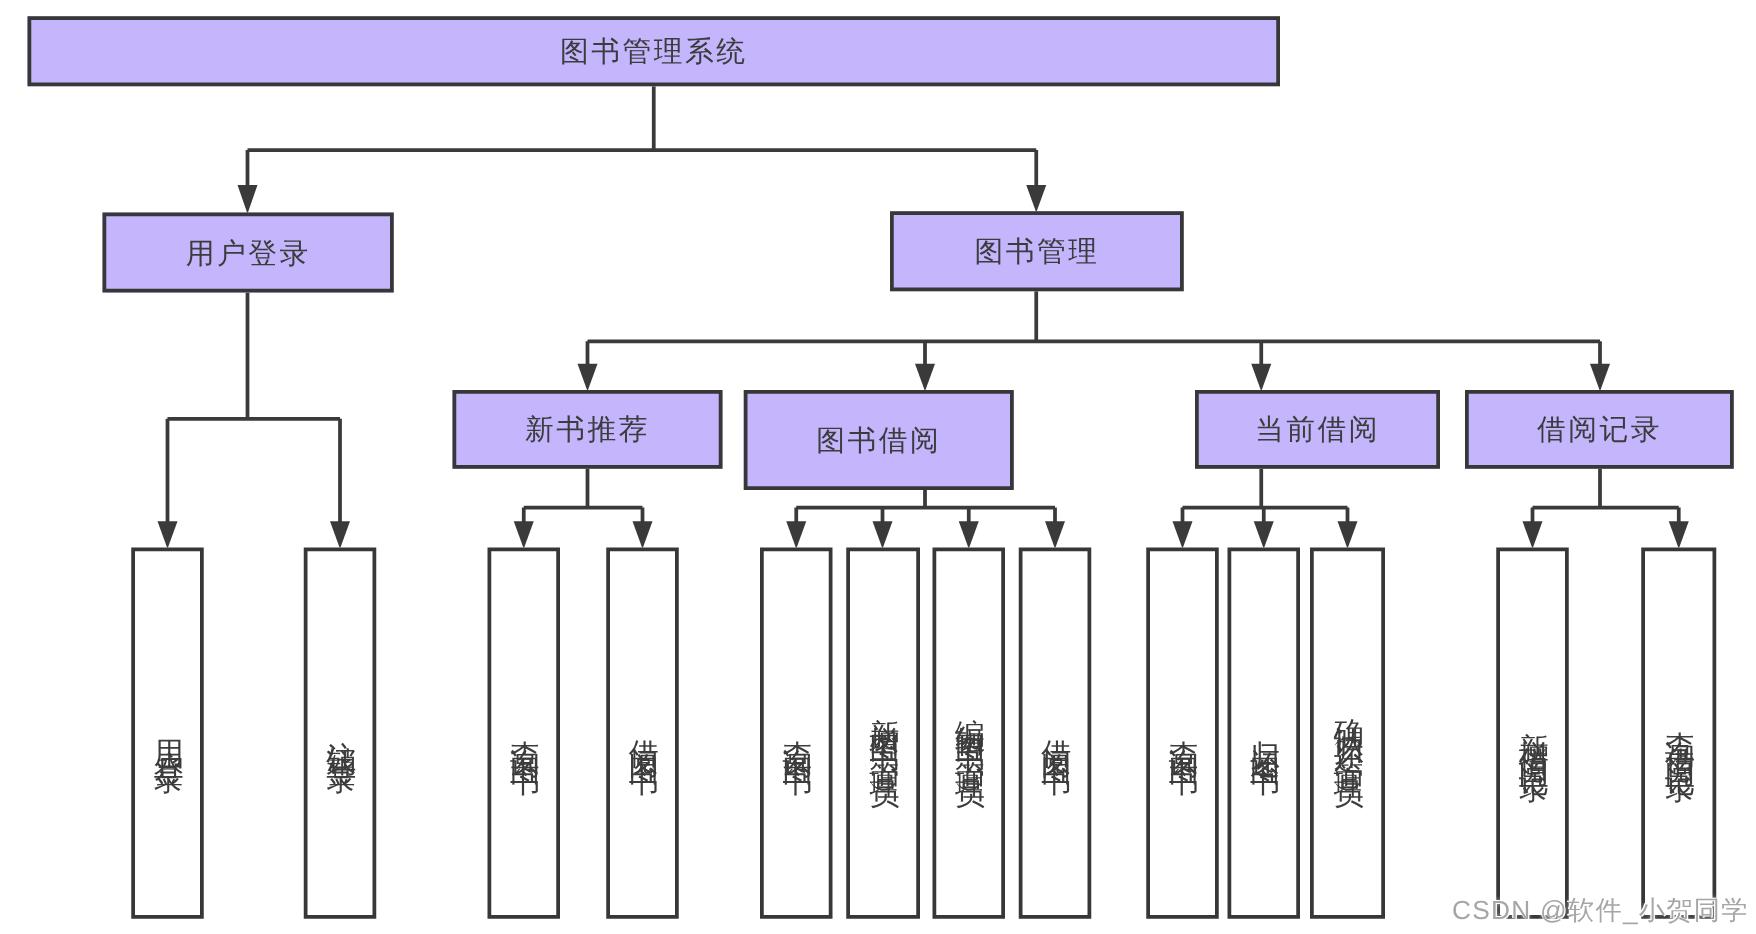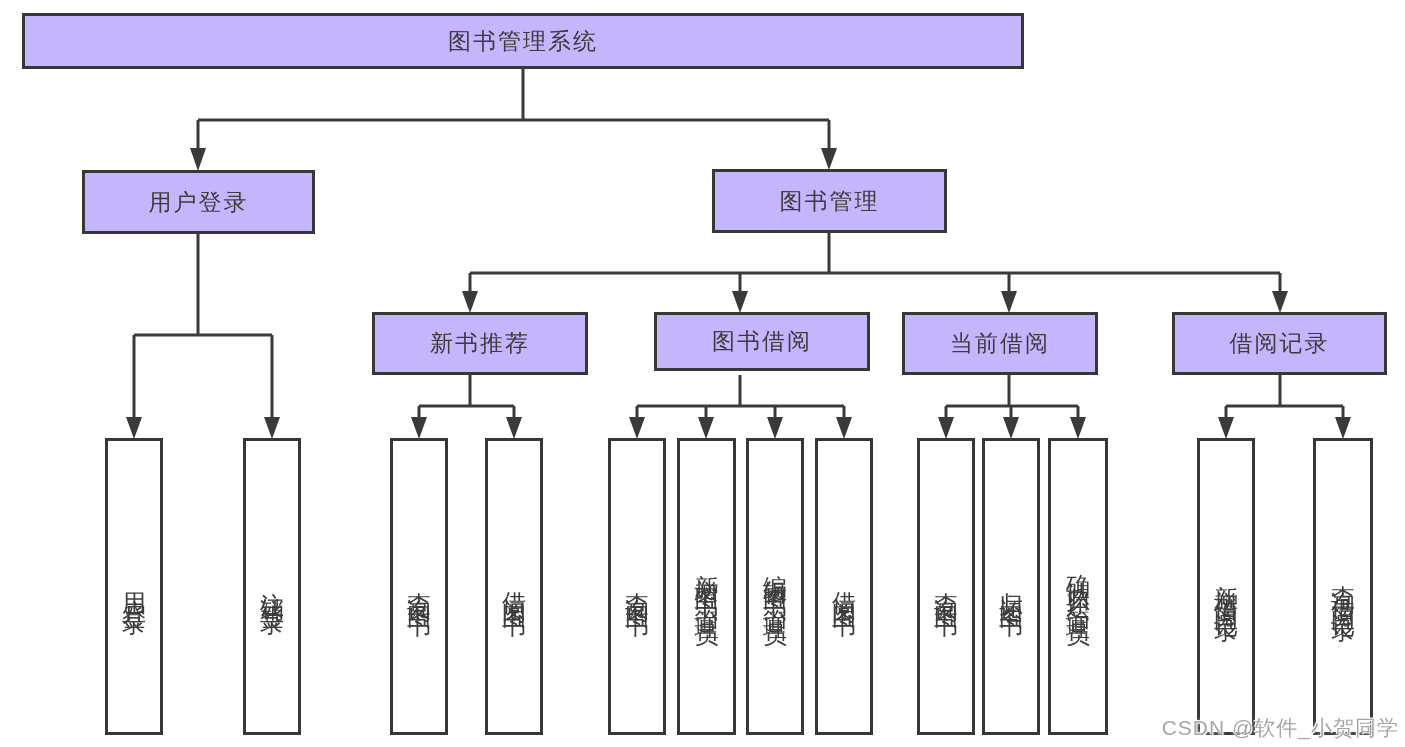--- a/index.html
+++ b/index.html
@@ -50,23 +50,23 @@
     writing-mode: vertical-rl;
     text-orientation: mixed;
     line-height: 1;
     letter-spacing: 7px;
     white-space: nowrap;
   }
   
   .b-root    { left: 22px;   top: 13px;  width: 1002px; height: 56px; }
   .b-login   { left: 82px;   top: 170px; width: 233px;  height: 64px; }
   .b-mgmt    { left: 712px;  top: 169px; width: 235px;  height: 64px; }
-  .b-rec     { left: 362px;  top: 312px; width: 216px;  height: 63px; margin-left: 10px; }
-  .b-borrow  { left: 654px;  top: 312px; width: 216px;  height: 59px; }
-  .b-current { left: 902px;  top: 312px; width: 196px;  height: 63px; }
+  .b-rec     { left: 362px;  top: 312px; width: 216px;  height: 63px; }
+  .b-borrow  { left: 595px;  top: 312px; width: 216px;  height: 80px; }
+  .b-current { left: 956px;  top: 312px; width: 196px;  height: 63px; }
   .b-records { left: 1172px; top: 312px; width: 215px;  height: 63px; }
   
   .v { top: 438px; height: 297px; width: 58px; }
   .v1  { left: 105px; }
   .v2  { left: 243px; }
   .v3  { left: 390px; }
   .v4  { left: 485px; }
   .v5  { left: 608px; }
   .v6  { left: 677px; width: 59px; }
   .v7  { left: 746px; }

